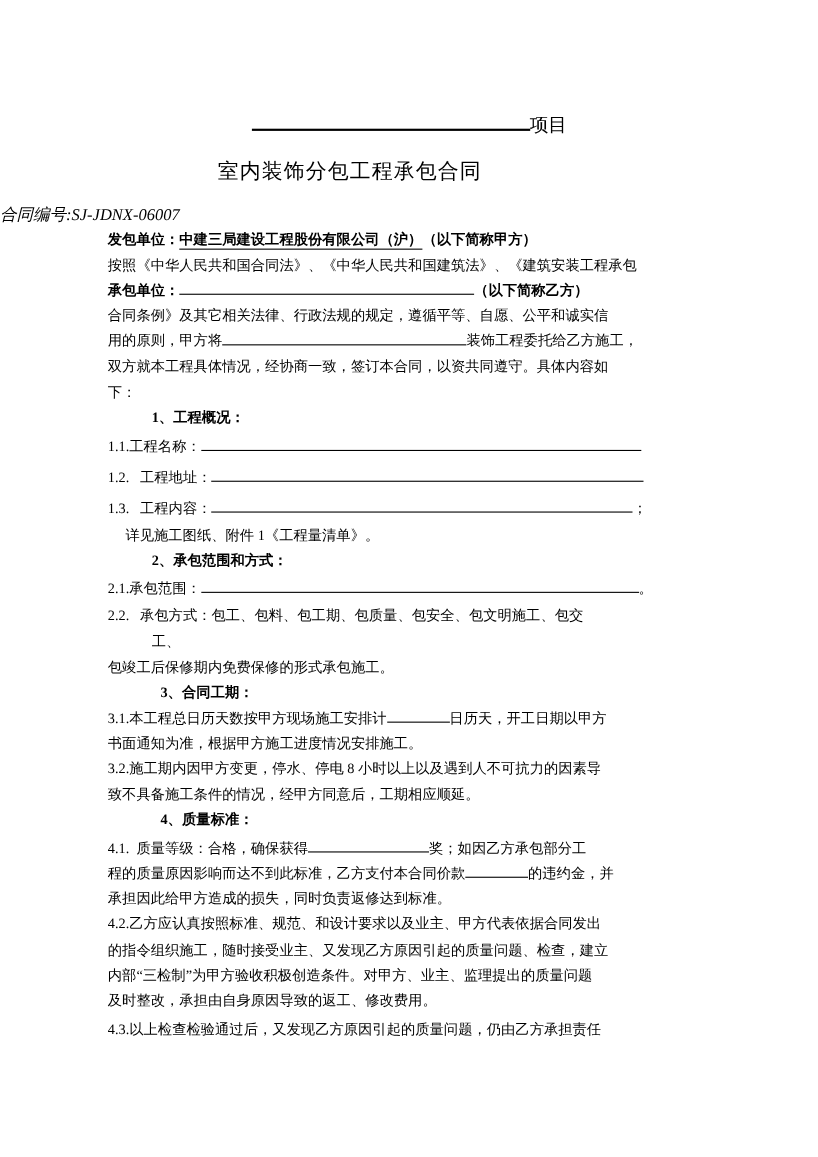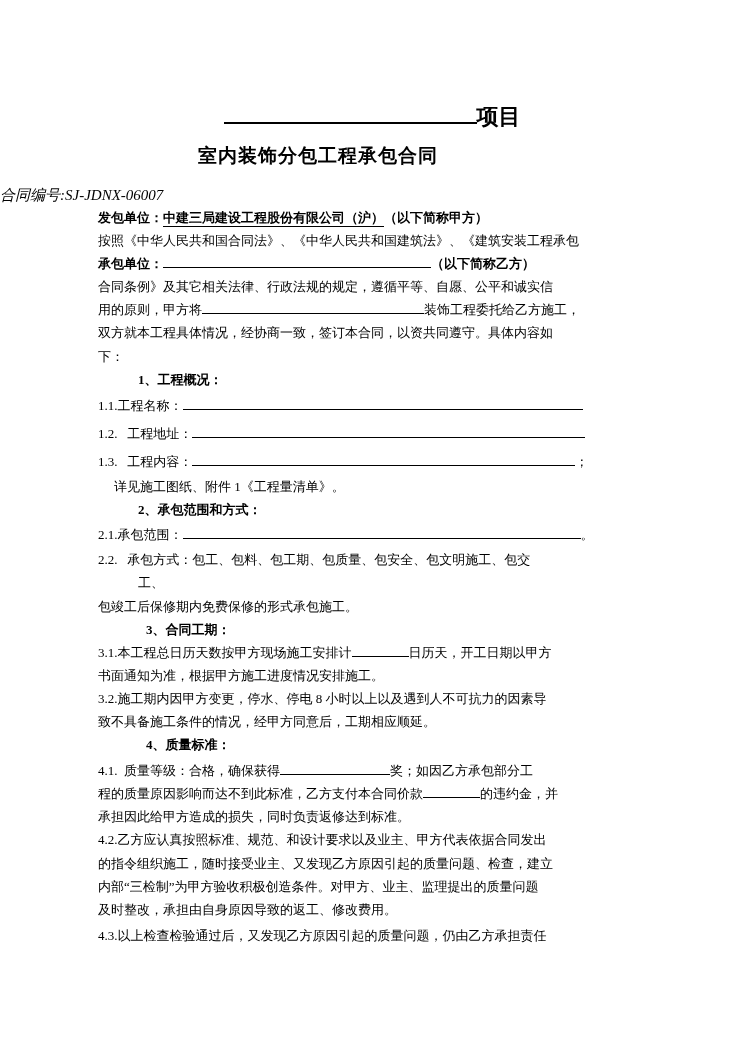--- a/index.html
+++ b/index.html
@@ -15,41 +15,41 @@
     color: #000000;
     font-family: "Liberation Serif", "DejaVu Serif", serif;
     overflow: hidden;
   }
   .proj-line {
     position: absolute;
     top: 100px;
     left: 0;
     width: 744px;
     text-align: center;
-    font-size: 22px;
-    font-weight: bold;
+    font-size: 17px;
+    font-weight: normal;
     white-space: pre;
   }
   .proj-blank {
     display: inline-block;
     width: 253px;
     height: 1em;
     border-bottom: 2px solid #000;
     vertical-align: baseline;
   }
   .doc-title {
     position: absolute;
     top: 143px;
     left: 0;
     width: 636px;
     margin: 0;
     text-align: center;
     font-size: 19px;
     letter-spacing: 1px;
-    font-weight: bold;
+    font-weight: normal;
   }
   .contract-no {
     position: absolute;
     top: 186px;
     left: 0;
     width: 623px;
     text-align: left;
     font-size: 15px;
     font-style: italic;
   }

